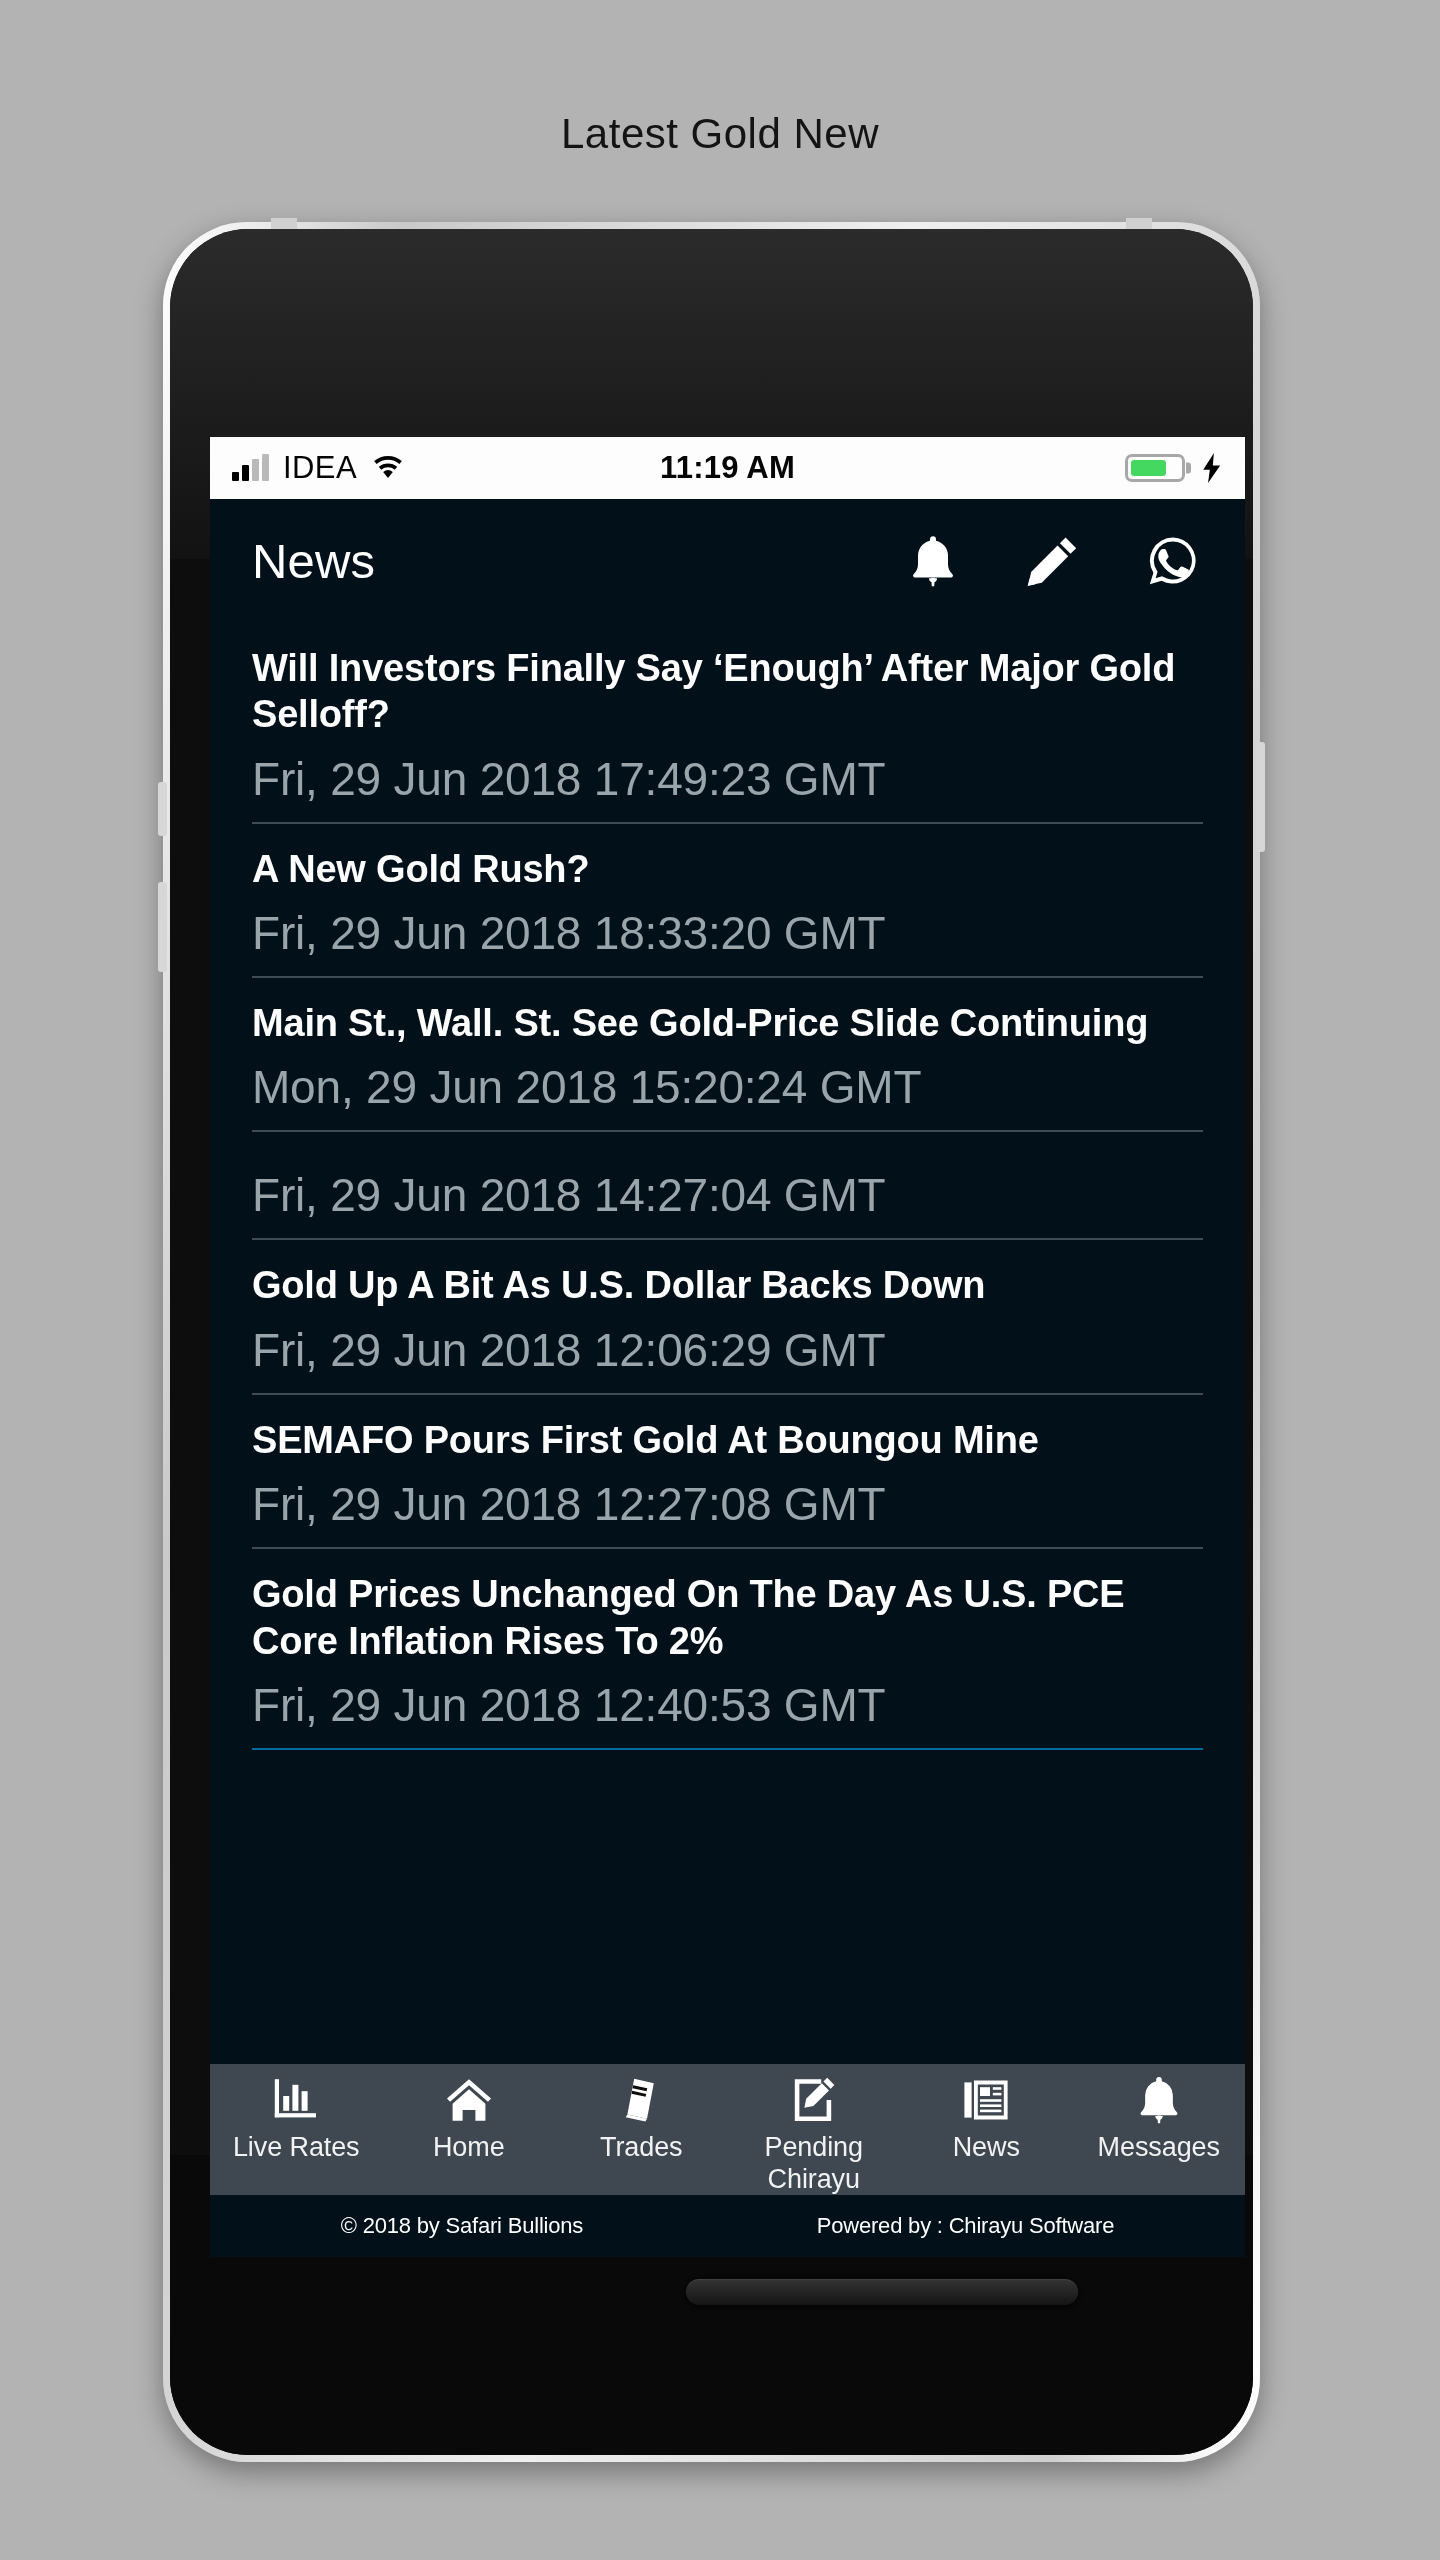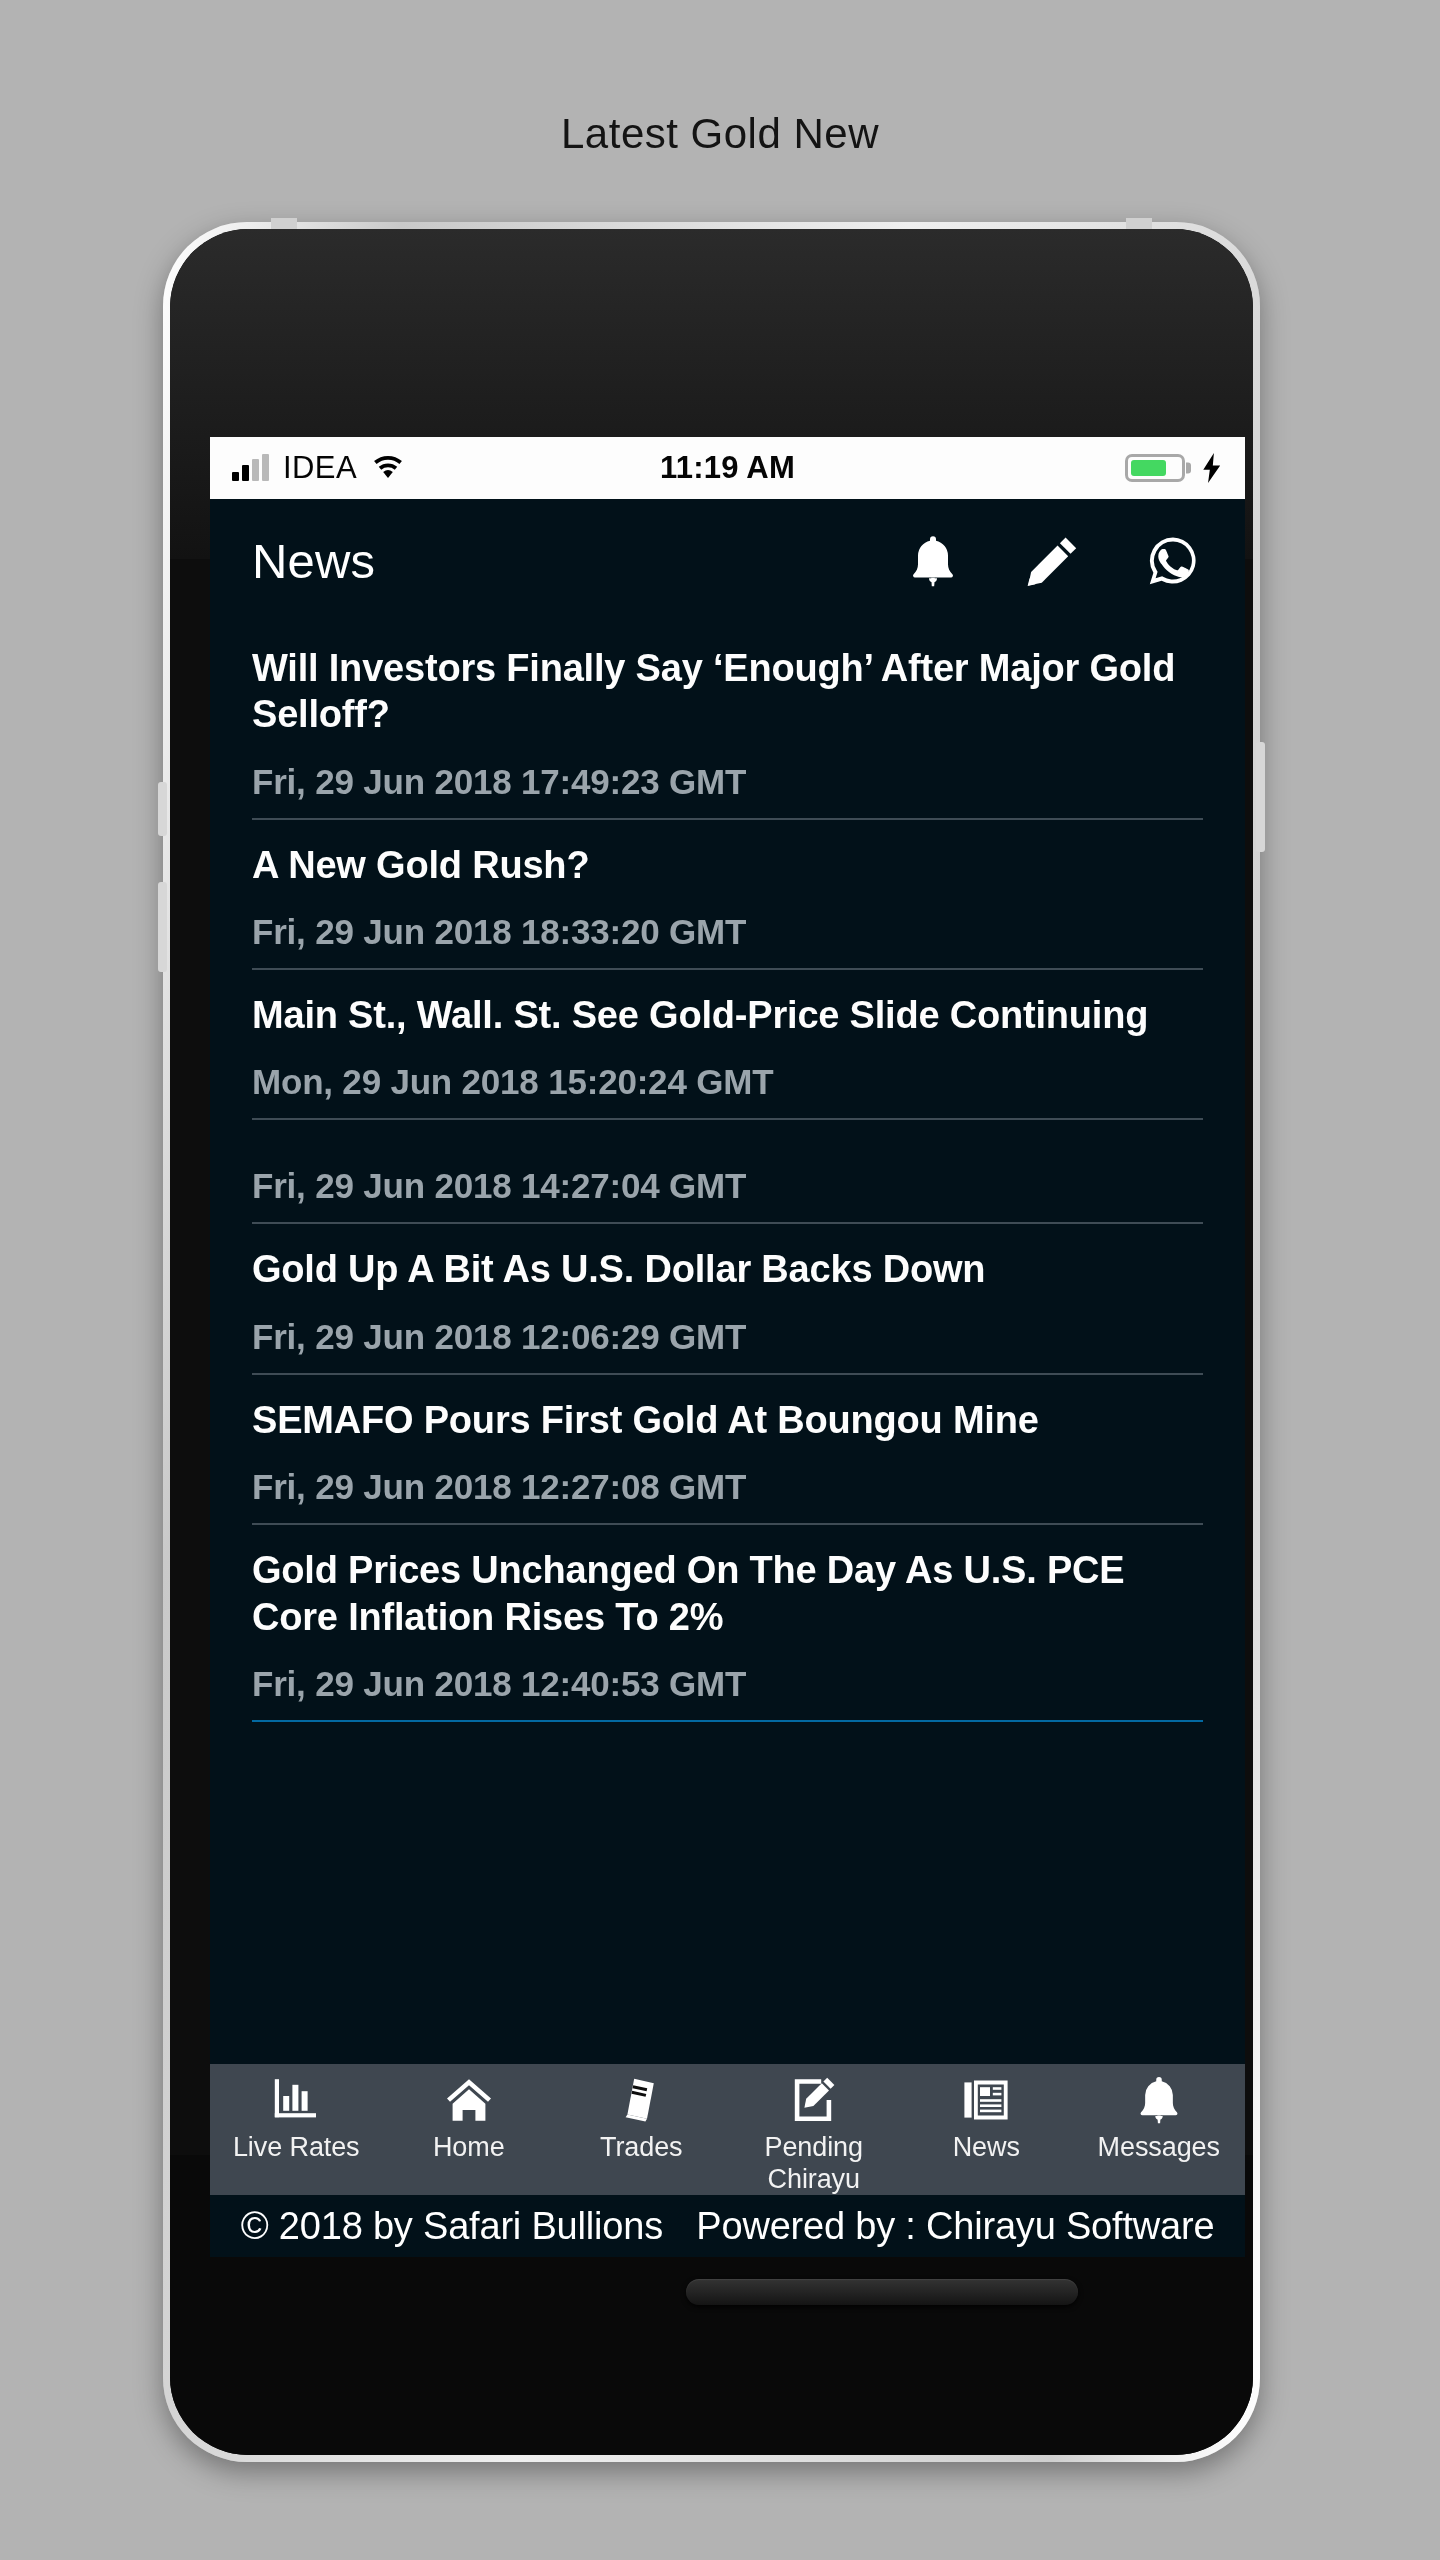--- a/index.html
+++ b/index.html
@@ -250,24 +250,24 @@
   }
   .news-item:last-child { border-bottom: 2px solid #0369a1; }
   .news-title {
     font-size: 38px;
     line-height: 1.22;
     color: #fdfdfd;
     font-weight: 700;
     letter-spacing: -0.2px;
   }
   .news-date {
-    margin-top: 24px;
-    font-size: 35px;
+    margin-top: 14px;
+    font-size: 46px;
     color: #9aa4ab;
-    font-weight: 700;
+    font-weight: 400;
     letter-spacing: -0.2px;
   }
 
   
   .tab-bar {
     position: absolute;
     left: 0;
     bottom: 62px;
     width: 100%;
     height: 131px;
@@ -300,21 +300,21 @@
     bottom: 0;
     width: 100%;
     height: 62px;
     background: #021119;
     display: flex;
     align-items: center;
     justify-content: space-around;
     padding: 0 14px;
   }
   .footer span {
-    font-size: 38px;
+    font-size: 22px;
     color: #ffffff;
     letter-spacing: -0.2px;
   }
 </style>
 </head>
 <body>
 
 <div class="page">
 
   <div class="caption">Latest Gold New</div>

